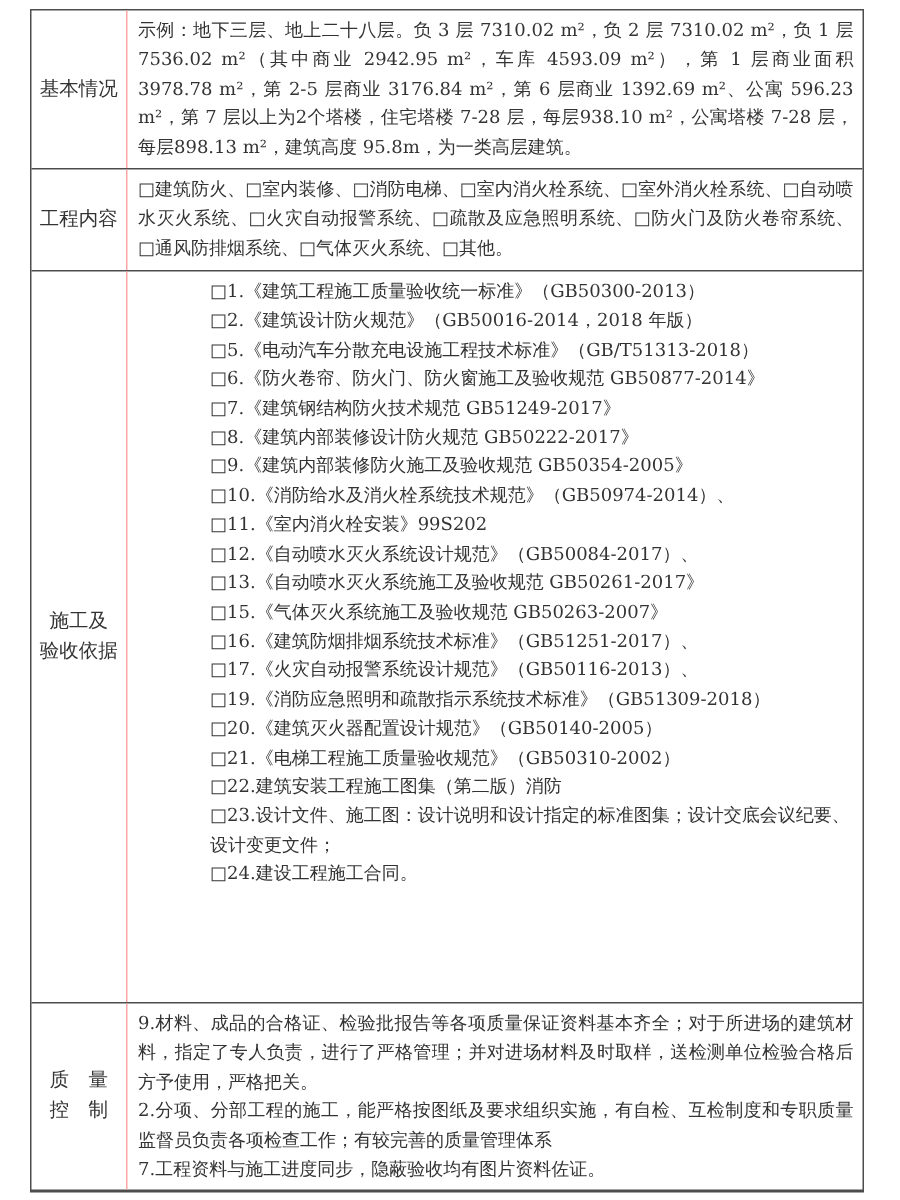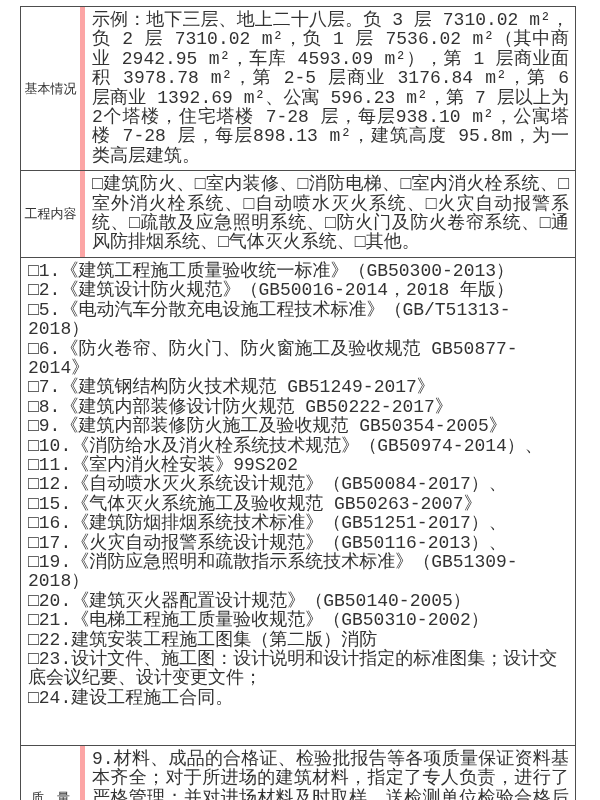--- a/index.html
+++ b/index.html
@@ -23,46 +23,45 @@
     background: #ffffff;
   }
   .form-row {
     display: flex;
     border-bottom: 1px solid #4d4d4d;
   }
   .form-row:last-child { border-bottom: none; }
   .label-cell {
     width: 64px;
     flex: 0 0 64px;
-    border-right: 5px solid #fca5a5;
+    border-right: 1px solid #fca5a5;
     display: flex;
     flex-direction: column;
     align-items: center;
     justify-content: center;
     text-align: right;
     font-size: 13px;
     line-height: 20px;
     box-sizing: border-box;
     padding: 2px;
   }
   .content-cell {
     flex: 1 1 auto;
     box-sizing: border-box;
     padding: 4px 6px 4px 7px;
-    font-size: 18px;
+    font-size: 12px;
     line-height: 19.4px;
     text-align: justify;
     overflow: hidden;
-    font-family: Liberation Mono, monospace;
   }
   .row-basic   { min-height: 105px; }
   .row-project { min-height: 67px; }
   .row-basis   { min-height: 487px; }
   .row-quality { min-height: 124px; }
-  .std-line { text-align: left; }
+  .std-line { text-align: left; margin-left: 48px; }
   .cb { display: inline; }
   .q-para { text-align: justify; }
 </style>
 </head>
 <body>
 
 <div class="form-table">
 
   <div class="form-row row-basic">
     <div class="label-cell">
@@ -72,47 +71,53 @@
   </div>
 
   <div class="form-row row-project">
     <div class="label-cell">
       <div>工程内容</div>
     </div>
     <div class="content-cell" id="project-items"><span class="cb">□</span><span>建筑防火、</span><span class="cb">□</span><span>室内装修、</span><span class="cb">□</span><span>消防电梯、</span><span class="cb">□</span><span>室内消火栓系统、</span><span class="cb">□</span><span>室外消火栓系统、</span><span class="cb">□</span><span>自动喷水灭火系统、</span><span class="cb">□</span><span>火灾自动报警系统、</span><span class="cb">□</span><span>疏散及应急照明系统、</span><span class="cb">□</span><span>防火门及防火卷帘系统、</span><span class="cb">□</span><span>通风防排烟系统、</span><span class="cb">□</span><span>气体灭火系统、</span><span class="cb">□</span><span>其他。</span></div>
   </div>
 
   <div class="form-row row-basis">
+    <div class="label-cell">
+      <div>施工及</div>
+      <div>验收依据</div>
+    </div>
     <div class="content-cell" id="basis-items">
         <div class="std-line"><span class="cb">□</span><span>1.《建筑工程施工质量验收统一标准》（GB50300-2013）</span></div>
         <div class="std-line"><span class="cb">□</span><span>2.《建筑设计防火规范》（GB50016-2014，2018 年版）</span></div>
         <div class="std-line"><span class="cb">□</span><span>5.《电动汽车分散充电设施工程技术标准》（GB/T51313-2018）</span></div>
         <div class="std-line"><span class="cb">□</span><span>6.《防火卷帘、防火门、防火窗施工及验收规范 GB50877-2014》</span></div>
         <div class="std-line"><span class="cb">□</span><span>7.《建筑钢结构防火技术规范 GB51249-2017》</span></div>
         <div class="std-line"><span class="cb">□</span><span>8.《建筑内部装修设计防火规范 GB50222-2017》</span></div>
         <div class="std-line"><span class="cb">□</span><span>9.《建筑内部装修防火施工及验收规范 GB50354-2005》</span></div>
         <div class="std-line"><span class="cb">□</span><span>10.《消防给水及消火栓系统技术规范》（GB50974-2014）、</span></div>
         <div class="std-line"><span class="cb">□</span><span>11.《室内消火栓安装》99S202</span></div>
         <div class="std-line"><span class="cb">□</span><span>12.《自动喷水灭火系统设计规范》（GB50084-2017）、</span></div>
+        <div class="std-line"><span class="cb">□</span><span>13.《自动喷水灭火系统施工及验收规范 GB50261-2017》</span></div>
         <div class="std-line"><span class="cb">□</span><span>15.《气体灭火系统施工及验收规范 GB50263-2007》</span></div>
         <div class="std-line"><span class="cb">□</span><span>16.《建筑防烟排烟系统技术标准》（GB51251-2017）、</span></div>
         <div class="std-line"><span class="cb">□</span><span>17.《火灾自动报警系统设计规范》（GB50116-2013）、</span></div>
         <div class="std-line"><span class="cb">□</span><span>19.《消防应急照明和疏散指示系统技术标准》（GB51309-2018）</span></div>
         <div class="std-line"><span class="cb">□</span><span>20.《建筑灭火器配置设计规范》（GB50140-2005）</span></div>
         <div class="std-line"><span class="cb">□</span><span>21.《电梯工程施工质量验收规范》（GB50310-2002）</span></div>
         <div class="std-line"><span class="cb">□</span><span>22.建筑安装工程施工图集（第二版）消防</span></div>
         <div class="std-line"><span class="cb">□</span><span>23.设计文件、施工图：设计说明和设计指定的标准图集；设计交底会议纪要、设计变更文件；</span></div>
         <div class="std-line"><span class="cb">□</span><span>24.建设工程施工合同。</span></div>
       </div>
   </div>
 
   <div class="form-row row-quality">
     <div class="label-cell">
       <div>质　量</div>
       <div>控　制</div>
     </div>
     <div class="content-cell" id="quality-paras">
         <div class="q-para">9.材料、成品的合格证、检验批报告等各项质量保证资料基本齐全；对于所进场的建筑材料，指定了专人负责，进行了严格管理；并对进场材料及时取样，送检测单位检验合格后方予使用，严格把关。</div>
+        <div class="q-para">2.分项、分部工程的施工，能严格按图纸及要求组织实施，有自检、互检制度和专职质量监督员负责各项检查工作；有较完善的质量管理体系</div>
         <div class="q-para">7.工程资料与施工进度同步，隐蔽验收均有图片资料佐证。</div>
       </div>
   </div>
 
 </div>
 
 </body></html>

